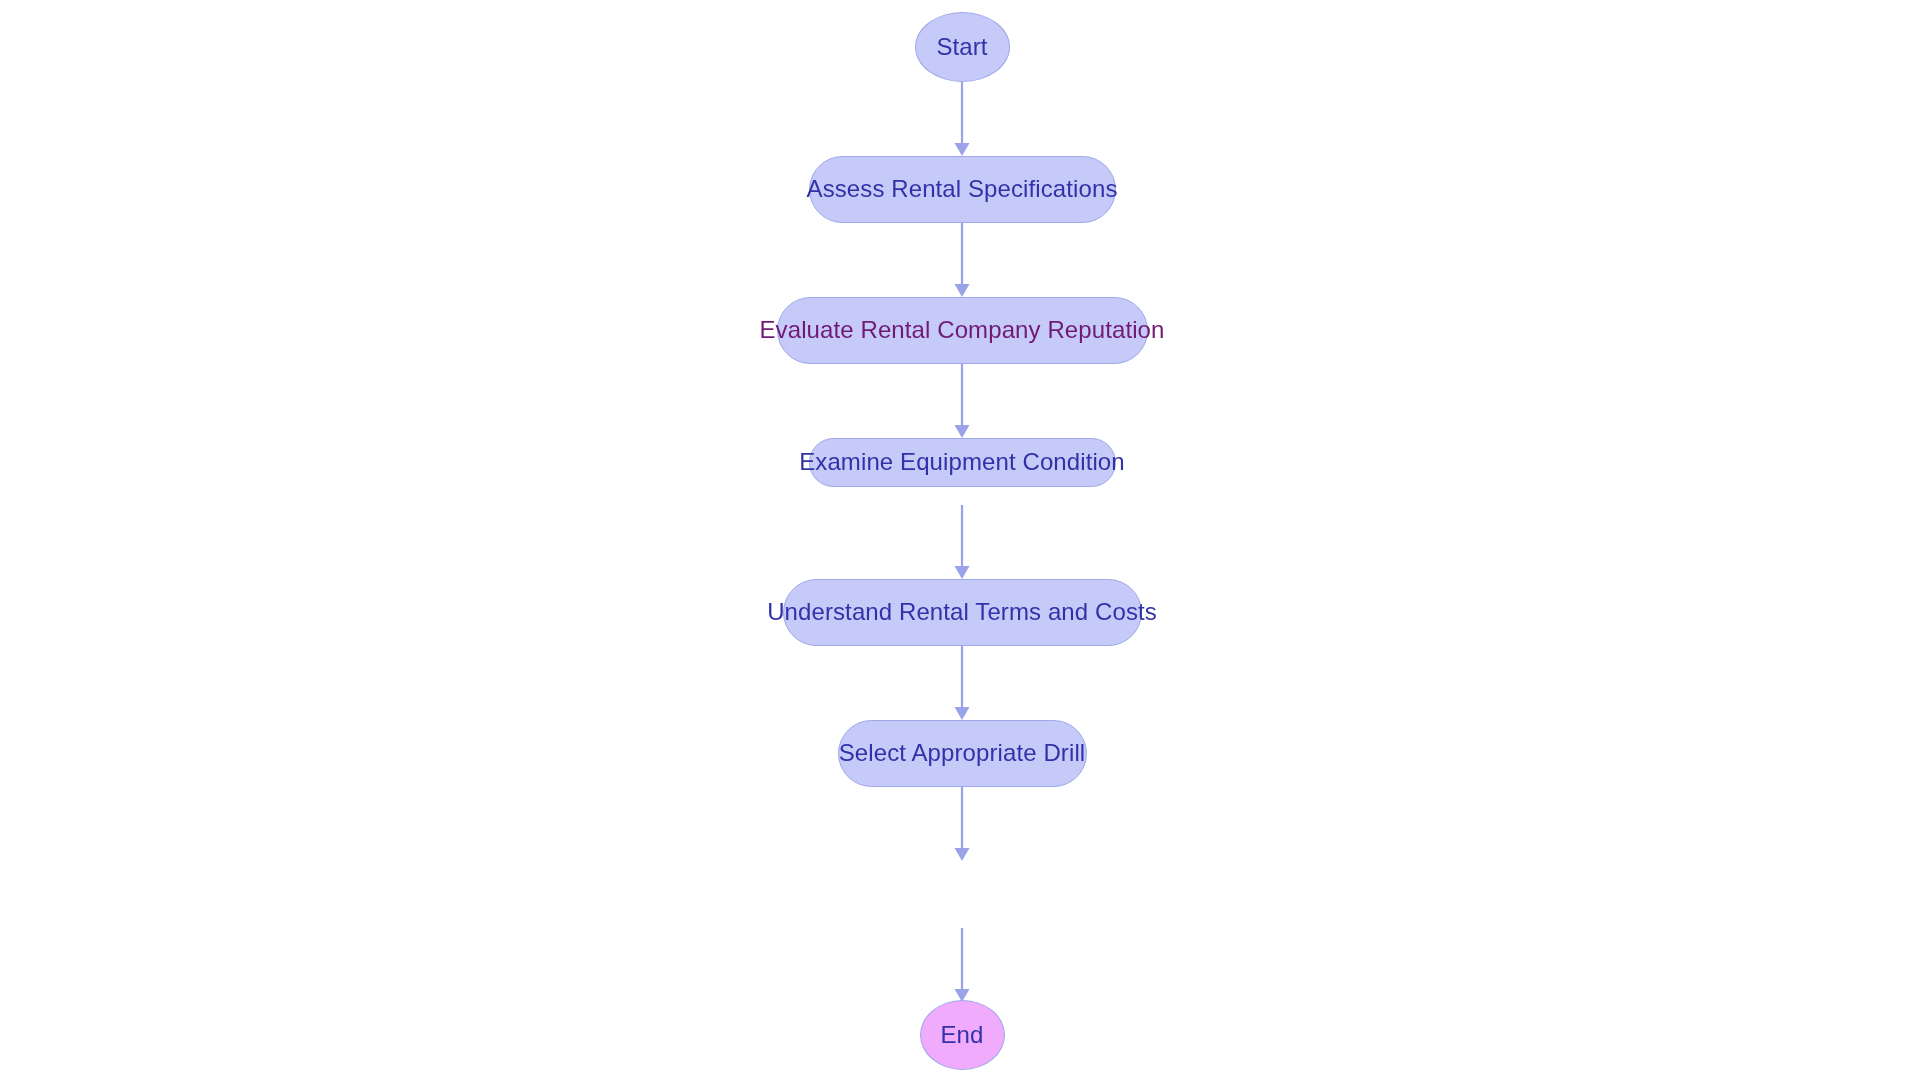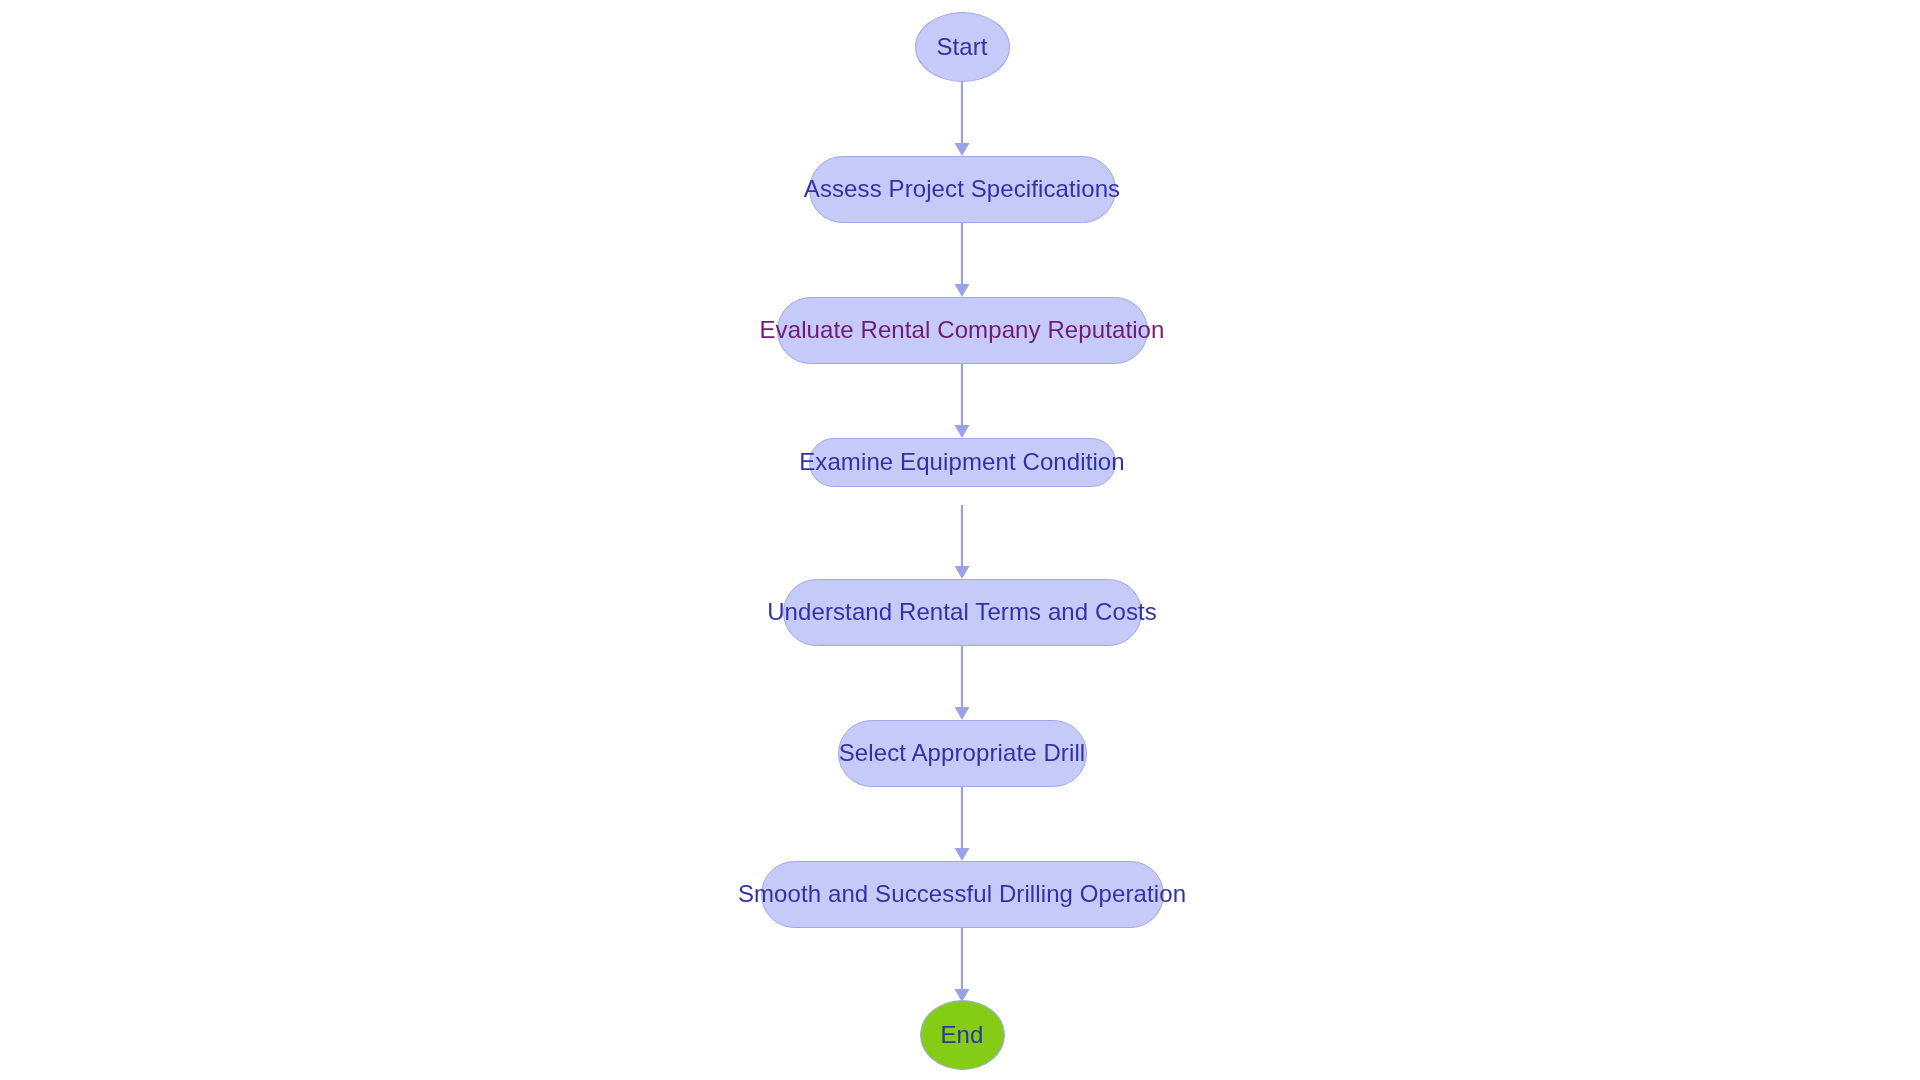--- a/index.html
+++ b/index.html
@@ -102,35 +102,32 @@
         <line x1="962" y1="928" x2="962" y2="990" stroke="#9aa2e8" stroke-width="2.2"></line>
         <polygon points="954.5,989 969.5,989 962,1002" fill="#9aa2e8"></polygon>
       </g>
     </svg>
 
   <div class="node-stack" id="node-stack">
       <div class="node terminal" style="left: 914.5px; top: 12px; width: 95px; height: 70px; background: rgb(197, 202, 249); border-color: rgb(159, 168, 232); color: rgb(50, 50, 168);">
         <span class="node-label">Start</span>
       </div>
       <div class="node process" style="left: 808.5px; top: 155.5px; width: 307px; height: 67px; background: rgb(197, 202, 249); border-color: rgb(159, 168, 232); color: rgb(50, 50, 168);">
-        <span class="node-label">Assess Project Specifications</span>
+        <span class="node-label">Assess Rental Specifications</span>
       </div>
       <div class="node process" style="left: 776.5px; top: 296.5px; width: 371px; height: 67px; background: rgb(197, 202, 249); border-color: rgb(159, 168, 232); color: #701a75;">
         <span class="node-label">Evaluate Rental Company Reputation</span>
       </div>
       <div class="node process" style="left: 808.5px; top: 437.5px; width: 307px; height: 49px; background: rgb(197, 202, 249); border-color: rgb(159, 168, 232); color: rgb(50, 50, 168);">
         <span class="node-label">Examine Equipment Condition</span>
       </div>
       <div class="node process" style="left: 782.5px; top: 578.5px; width: 359px; height: 67px; background: rgb(197, 202, 249); border-color: rgb(159, 168, 232); color: rgb(50, 50, 168);">
         <span class="node-label">Understand Rental Terms and Costs</span>
       </div>
       <div class="node process" style="left: 837.5px; top: 719.5px; width: 249px; height: 67px; background: rgb(197, 202, 249); border-color: rgb(159, 168, 232); color: rgb(50, 50, 168);">
         <span class="node-label">Select Appropriate Drill</span>
       </div>
-      <div class="node process" style="left: 760.5px; top: 860.5px; width: 403px; height: 67px; background: rgb(197, 202, 249); border-color: rgb(159, 168, 232); color: rgb(50, 50, 168);">
-        <span class="node-label">Smooth and Successful Drilling Operation</span>
-      </div>
-      <div class="node terminal" style="left: 919.5px; top: 1000px; width: 85px; height: 70px; background: #84cc16; border-color: rgb(159, 168, 232); color: rgb(50, 50, 168);">
+      <div class="node terminal" style="left: 919.5px; top: 1000px; width: 85px; height: 70px; background: #f0abfc; border-color: rgb(159, 168, 232); color: rgb(50, 50, 168);">
         <span class="node-label">End</span>
       </div>
     </div>
 
 </div>
 
 </body></html>

